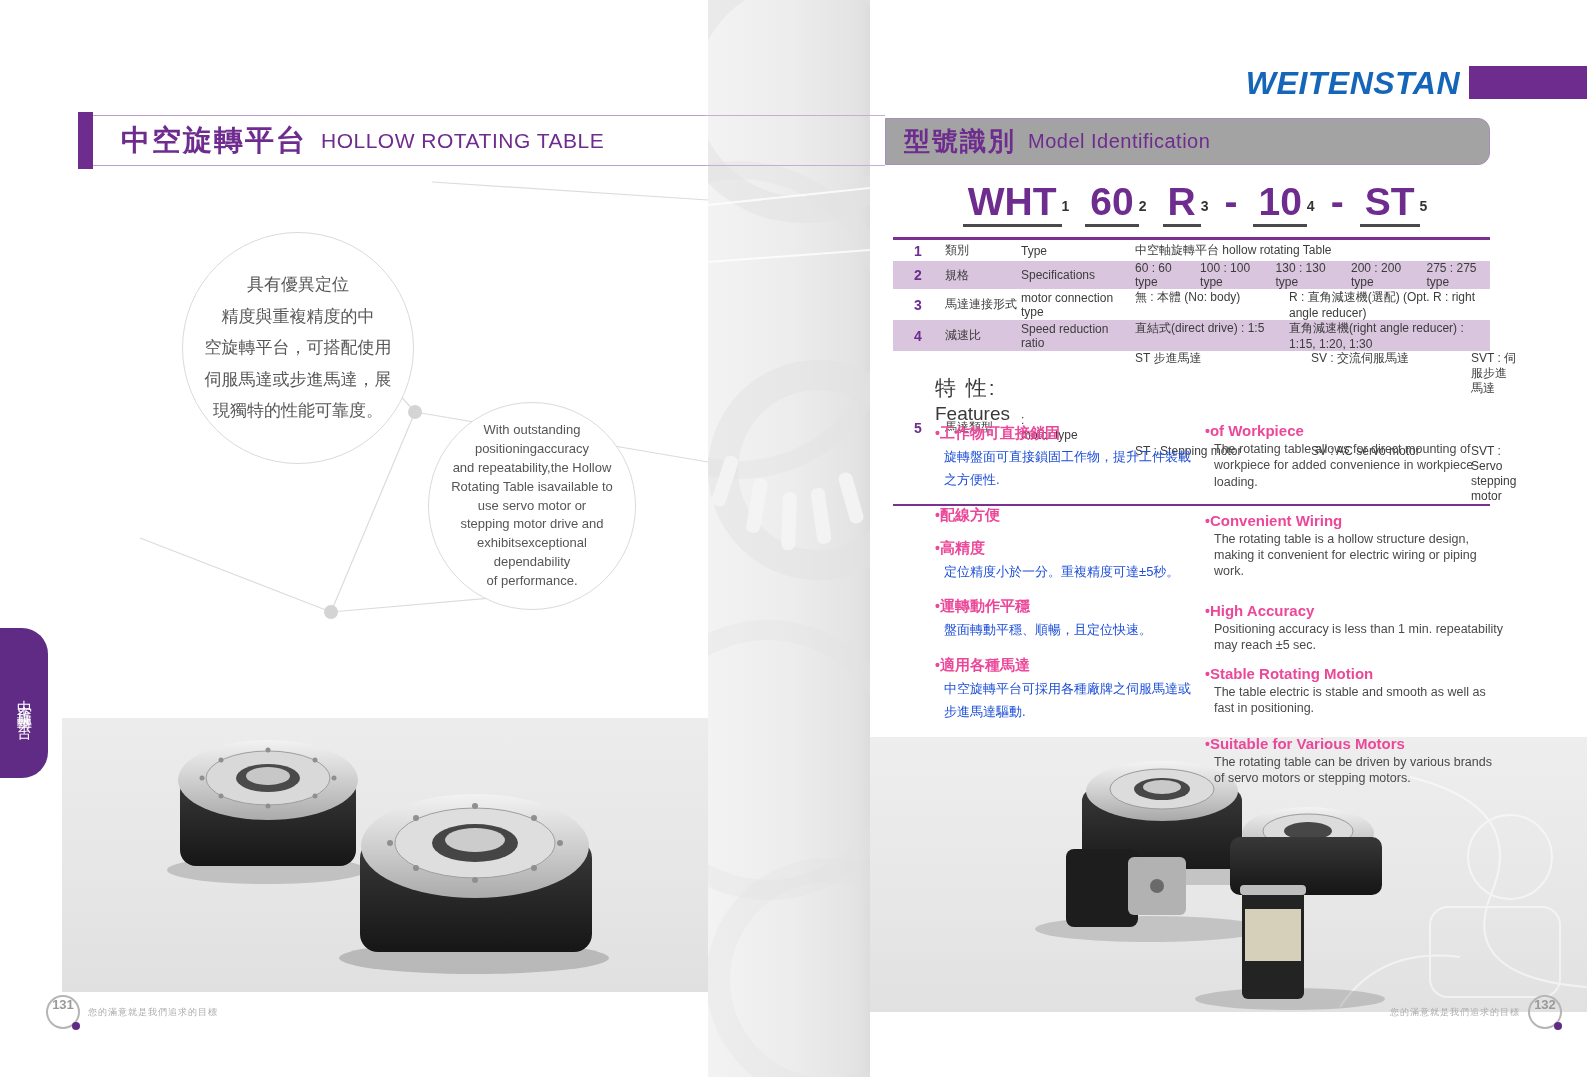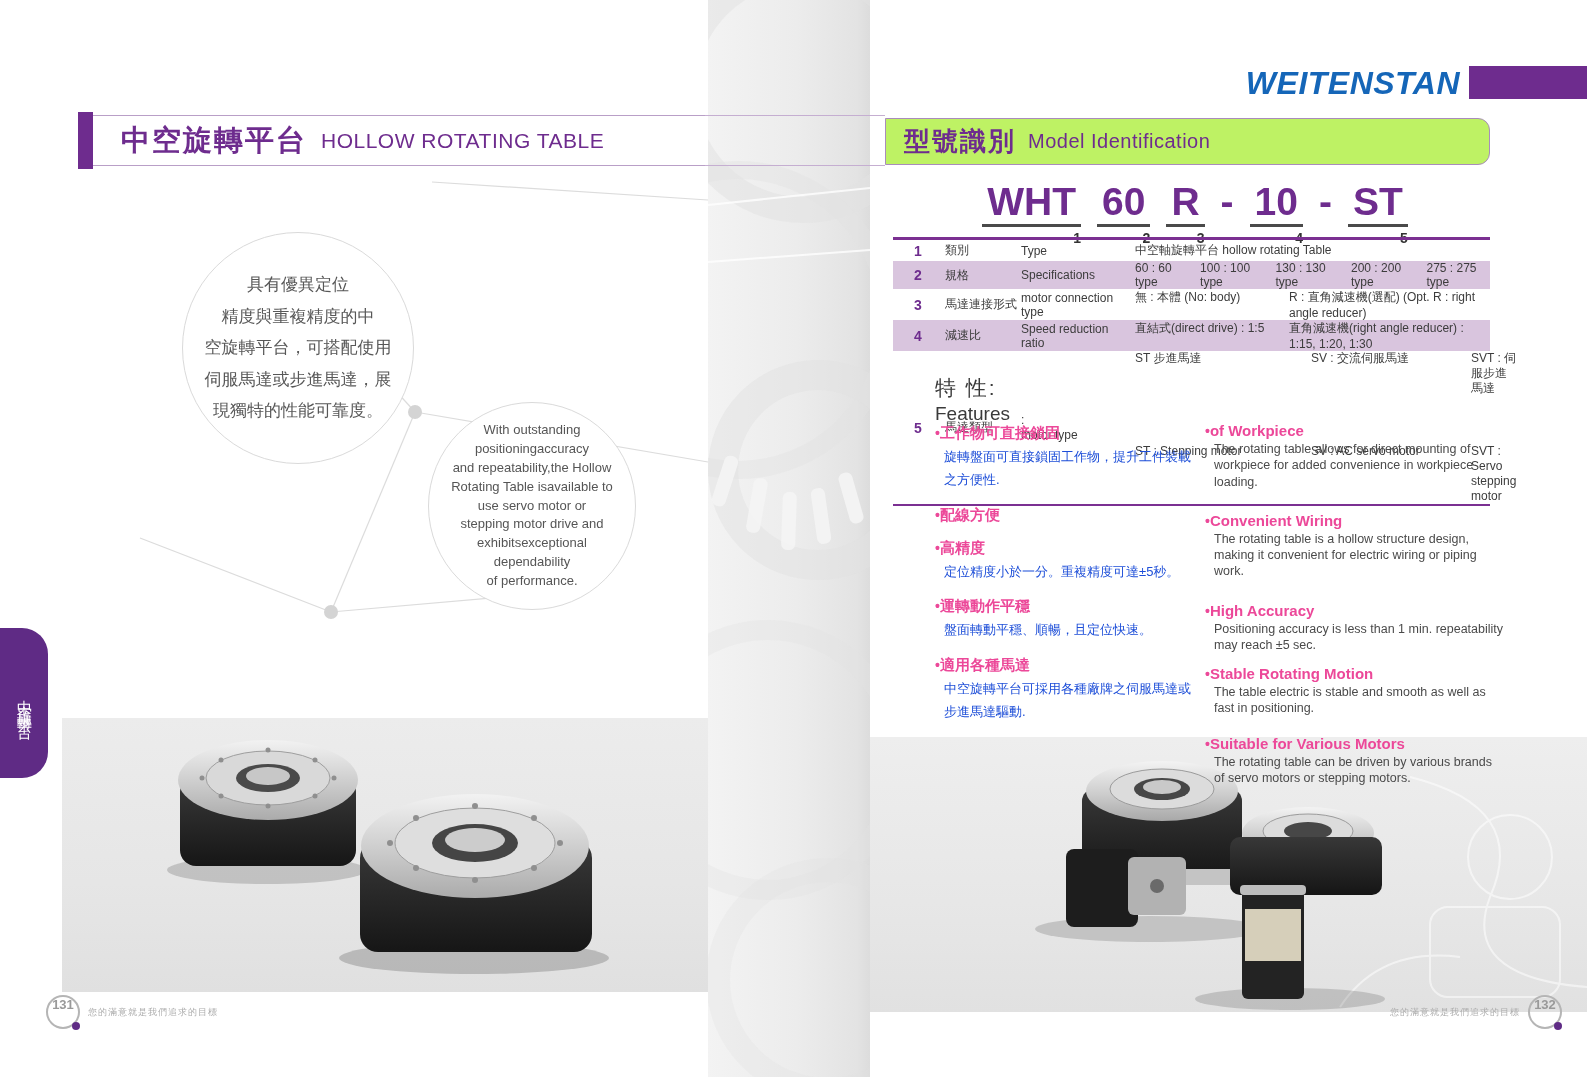--- a/index.html
+++ b/index.html
@@ -21,34 +21,34 @@
   #hdr-left-block { left:78px; top:112px; width:15px; height:57px; background:#6e2c8e; }
   #hdr-left-band { left:93px; top:115px; width:612px; height:51px; background:#fff;
                    border-top:1px solid #b99fc7; border-bottom:1px solid #b99fc7;
                    display:flex; align-items:center; padding-left:28px; }
   #hdr-bridge { left:705px; top:115px; width:180px; height:51px;
                 border-top:1px solid #c5aed1; border-bottom:1px solid #c5aed1; }
   .hdr-zh { font-size:29px; font-weight:bold; color:#6e2c8e; letter-spacing:2px; }
   .hdr-en { font-size:21px; color:#6e2c8e; margin-left:14px; letter-spacing:0.5px; }
 
   
-  #hdr-right-band { left:885px; top:118px; width:605px; height:47px; background:#bef264;
+  #hdr-right-band { left:885px; top:118px; width:605px; height:47px; background:#a3a3a3;
                     border:1px solid #a98cbb; border-radius:0 12px 12px 0;
                     display:flex; align-items:center; padding-left:18px; }
   #hdr-right-band .hdr-zh { font-size:26px; }
   #hdr-right-band .hdr-en { font-size:20px; margin-left:12px; }
 
   
   #logo { left:1235px; top:62px; width:225px; height:40px; display:flex; align-items:flex-end; justify-content:flex-end; }
   #logo span { font-size:32px; font-weight:800; font-style:italic; color:#1566b8; letter-spacing:0.5px; }
   #logo-bar { left:1469px; top:66px; width:118px; height:33px; background:#6e2c8e; }
 
   
   #model { left:1005px; top:182px; width:380px; display:flex; gap:16px; justify-content:center; align-items:flex-start; }
-  .model-part { display:flex; flex-direction:column; align-items:flex-end; }
+  .model-part { display:flex; flex-direction:row; align-items:center; }
   .model-part .txt { font-size:39px; font-weight:bold; color:#6e2c8e; line-height:1.02;
                      border-bottom:3px solid #4a4a4a; padding:0 5px 2px; }
   .model-part .num { font-size:14px; font-weight:bold; color:#333; margin-top:3px; }
   .model-dash { font-size:39px; font-weight:bold; color:#6e2c8e; line-height:1.02; }
 
   
   #spec-table { left:893px; top:237px; width:597px; border-top:3px solid #7b3092; border-bottom:2px solid #7b3092; }
   .trow { display:grid; grid-template-columns:50px 76px 116px 1fr; align-items:center; min-height:21px; font-size:12px; color:#3c3c3c; }
   .trow.alt { background:#d9c5de; }
   .trow .c-num { text-align:center; font-weight:bold; color:#6e2c8e; font-size:14px; }

